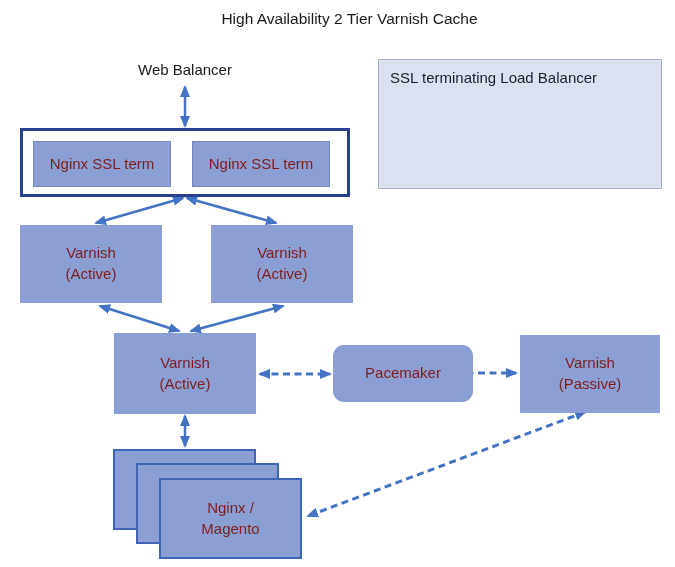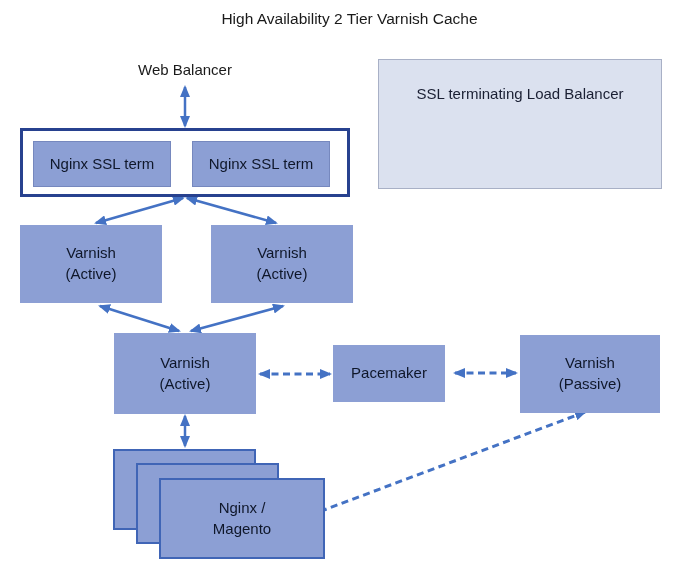--- a/index.html
+++ b/index.html
@@ -28,21 +28,21 @@
   .node {
     position: absolute;
     background: #8C9FD4;
     display: flex;
     align-items: center;
     justify-content: center;
     text-align: center;
     font-size: 15px;
     line-height: 1.38;
     white-space: pre-line;
-    color: #0f172a;
+    color: #7f1d1d;
     box-sizing: border-box;
   }
   .node--faint-border { border: 1px solid #7688BE; }
   .node--stack { border: 2px solid #4065B6; }
   .lb-container {
     position: absolute;
     left: 20px; top: 128px; width: 330px; height: 69px;
     border: 3px solid #27418F;
     background: #ffffff;
     box-sizing: border-box;
@@ -51,21 +51,21 @@
     position: absolute;
     left: 378px; top: 59px; width: 284px; height: 130px;
     background: #DBE1EF;
     border: 1.5px solid #A8B0C6;
     box-sizing: border-box;
     padding: 8px 11px;
     font-size: 15px;
     line-height: 1.36;
     color: #1a1f33;
   }
-  .note p { margin: 16px; text-align: center; }
+  .note p { margin: 0; }
   .note p + p { margin-top: 21px; }
   .note sup { font-size: 10px; line-height: 0; }
   .connector-layer {
     position: absolute;
     left: 0; top: 0;
     pointer-events: none;
   }
   .connector-layer line { stroke: #4472C4; }
   .conn-solid { stroke-width: 2.5; }
   .conn-dashed { stroke-width: 3; stroke-dasharray: 7 4.5; }
@@ -103,26 +103,26 @@
   <div class="node node--faint-border" style="left:33px; top:141px; width:138px; height:46px;">Nginx SSL term</div>
   <div class="node node--faint-border" style="left:192px; top:141px; width:138px; height:46px;">Nginx SSL term</div>
 
   <div class="node" style="left:20px; top:225px; width:142px; height:78px;">Varnish
 (Active)</div>
   <div class="node" style="left:211px; top:225px; width:142px; height:78px;">Varnish
 (Active)</div>
 
   <div class="node" style="left:114px; top:333px; width:142px; height:81px;">Varnish
 (Active)</div>
-  <div class="node" style="left:333px; top:345px; width:112px; height:57px;">Pacemaker</div>
+  <div class="node" style="left:333px; top:345px; width:140px; height:57px;border-radius:11px;">Pacemaker</div>
   <div class="node" style="left:520px; top:335px; width:140px; height:78px;">Varnish
 (Passive)</div>
 
   <div class="node node--stack" style="left:113px; top:449px; width:143px; height:81px;"></div>
   <div class="node node--stack" style="left:136px; top:463px; width:143px; height:81px;"></div>
-  <div class="node node--stack" style="left:159px; top:478px; width:166px; height:81px;">Nginx /
+  <div class="node node--stack" style="left:159px; top:478px; width:143px; height:81px;">Nginx /
 Magento</div>
 
   <div class="note">
     <p>SSL terminating Load Balancer</p>
   </div>
 
 </div>
 
 </body></html>

